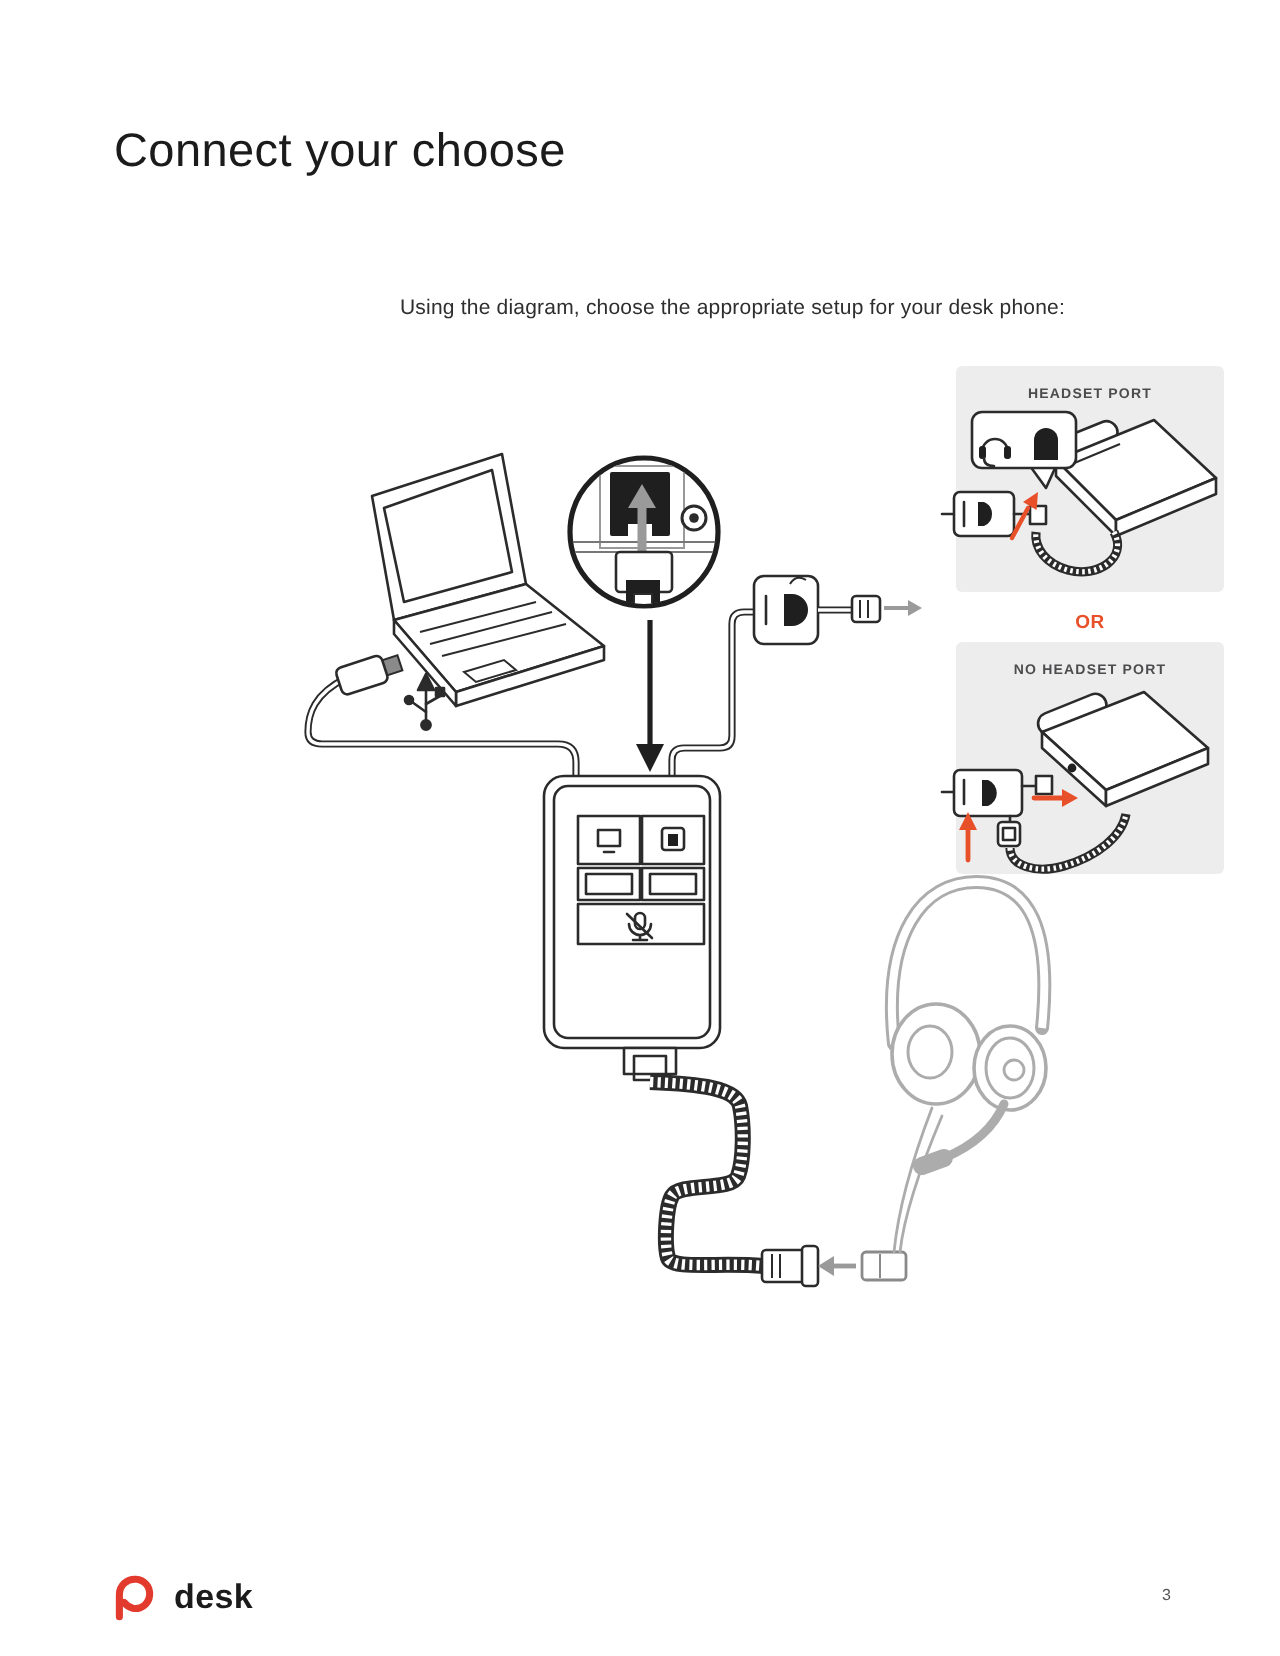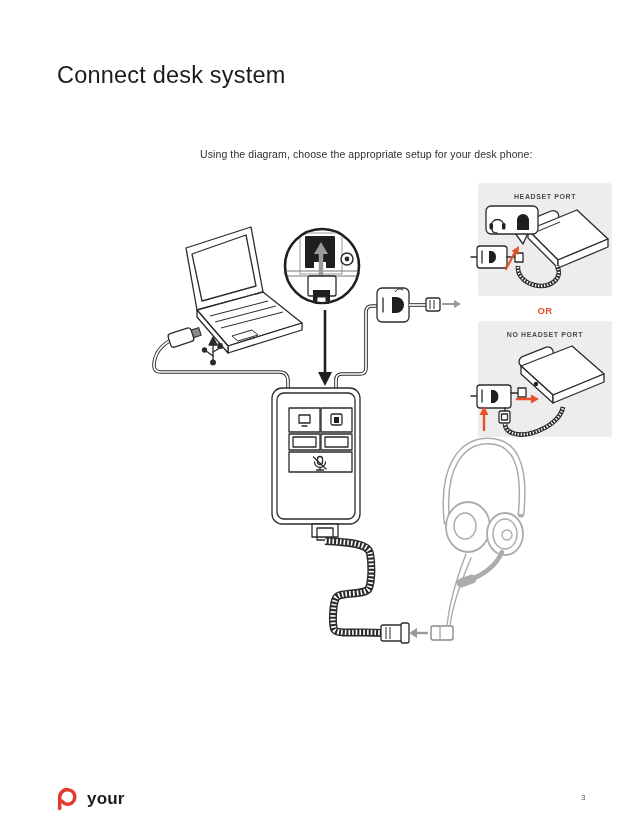--- a/index.html
+++ b/index.html
@@ -27,21 +27,21 @@
   .hsf{stroke:#acacac;fill:#fff;}
   .accent-stroke{stroke:#e8502a;fill:none;stroke-linecap:round;}
   .accent-fill{fill:#e8502a;}
   .panel{fill:#ededed;}
   .svg-label{font-family:"Liberation Sans",sans-serif;font-size:7px;font-weight:bold;letter-spacing:0.6px;text-anchor:middle;}
   .or-text{font-family:"Liberation Sans",sans-serif;font-size:9.5px;font-weight:bold;letter-spacing:0.3px;text-anchor:middle;}
 </style>
 </head>
 <body>
 
-<h1 class="page-title">Connect desk system</h1>
+<h1 class="page-title">Connect your choose</h1>
 <div class="intro">Using the diagram, choose the appropriate setup for your desk phone:</div>
 
 <div class="diagram-wrap">
 <svg width="640" height="500" viewBox="0 170 640 500" xmlns="http://www.w3.org/2000/svg">
 
   <g>
     <path class="ln" d="M186,248 L251,227 L263,292 L197,310 Z"></path>
     <path class="lnf" d="M192,254 L246,235 L256,286 L202,301 Z"></path>
     <path class="ln" d="M197,310 L263,292 L302,323 L228,346 Z"></path>
     <path class="ln" d="M228,346 L302,323 L302,330 L228,353 Z"></path>
@@ -260,16 +260,16 @@
       <path class="accent-fill" d="M479.5,415 H488.5 L484,406 Z"></path>
     </g>
   </g>
 </svg>
 </div>
 
 <div class="footer">
   <svg width="25" height="25" viewBox="0 0 24 24">
     <path d="M4.5,21.5 L4.5,11 C4.5,6.2 8.3,3.2 12.4,3.5 C16.5,3.8 19.4,7 19,11.2 C18.6,15.4 14.8,18.2 11,17.4 C9.4,17 7.8,16 6.8,14.6" fill="none" stroke-width="3.4" stroke-linecap="round" stroke="#E23B2E"></path>
   </svg>
-  <span class="logo-text">your</span>
+  <span class="logo-text">desk</span>
 </div>
 
 <div class="page-num">3</div>
 
 </body></html>

